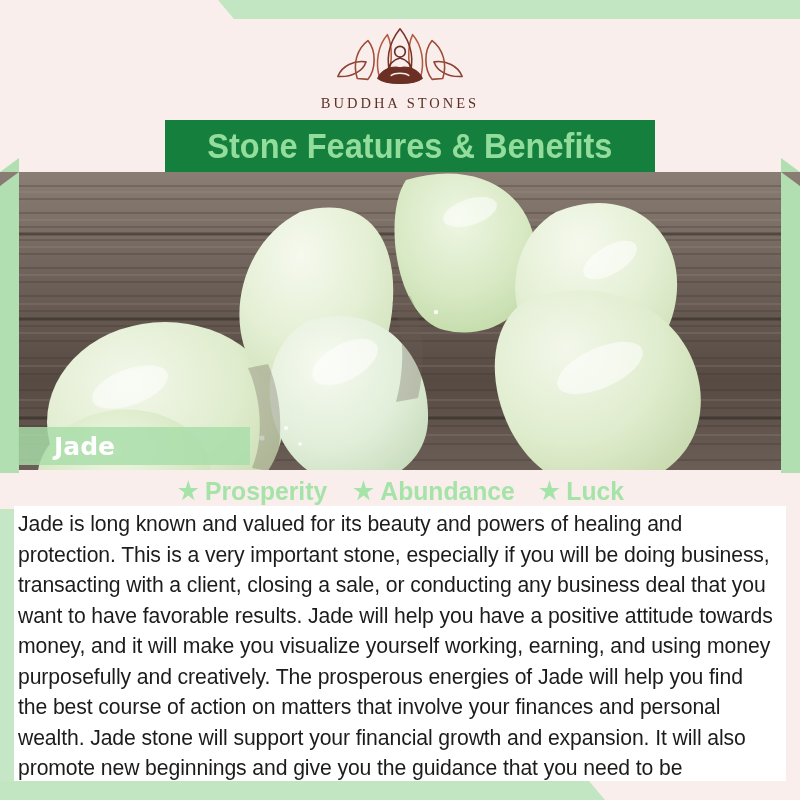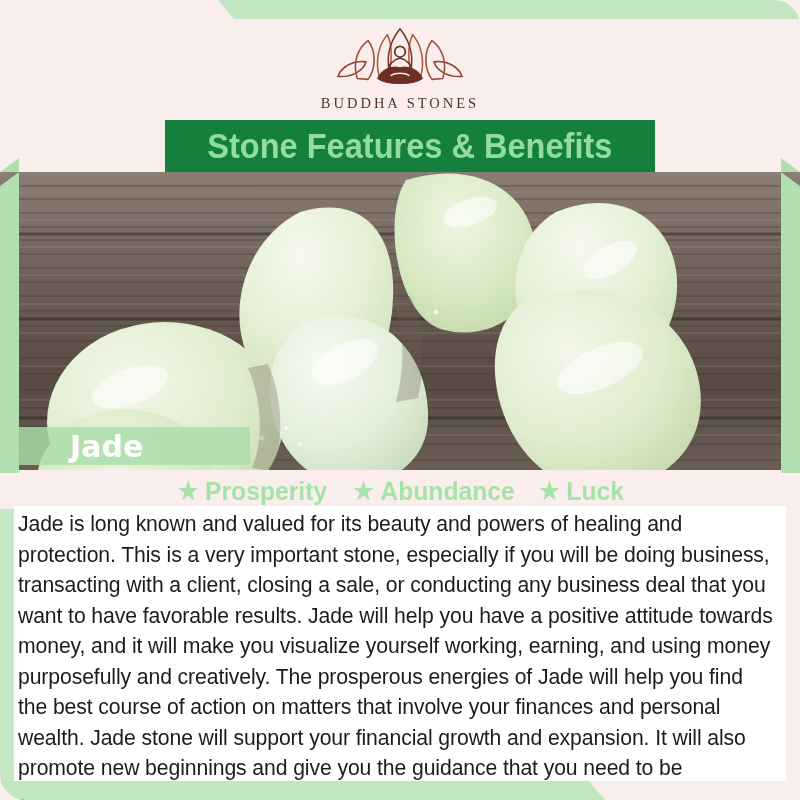--- a/index.html
+++ b/index.html
@@ -3,21 +3,21 @@
 <meta charset="utf-8">
 <style>
   html,body{margin:0;padding:0;}
   body{
     width:800px;height:800px;
     font-family:"Liberation Sans",sans-serif;
     background:#f9eeec;
     overflow:hidden;
     position:relative;
   }
-  #page{position:relative;width:800px;height:800px;overflow:hidden;background:#f9eeec;border-radius:26px;}
+  #page{position:relative;width:800px;height:800px;overflow:hidden;background:#f9eeec;}
 
   
   .deco-top-band{
     position:absolute;left:0;top:0;width:800px;height:19px;
     background:#c2e6c2;
     clip-path:polygon(218px 0,800px 0,800px 19px,234px 19px);
   }
   .deco-left-bar{
     position:absolute;left:0;top:158px;width:19px;height:330px;
     background:#b2dfb2;
@@ -74,22 +74,22 @@
   }
   .photo svg{display:block;width:800px;height:298px;}
 
   
   .jade-band{
     position:absolute;left:18px;top:427px;width:232px;height:38px;
     background:rgba(168,221,168,0.82);
     display:flex;align-items:center;
   }
   .jade-text{
-    color:#ffffff;font-weight:bold;font-size:30px;
-    margin-left:52px;letter-spacing:0px;
+    color:#ffffff;font-weight:bold;font-size:25px;
+    margin-left:36px;letter-spacing:0px;
     font-family:"DejaVu Sans",sans-serif;
   }
 
   
   .benefits{
     position:absolute;left:0;top:473px;width:800px;height:36px;
     display:flex;align-items:center;justify-content:center;gap:0px;
     background:#f9eeec;
   }
   .benefit{

